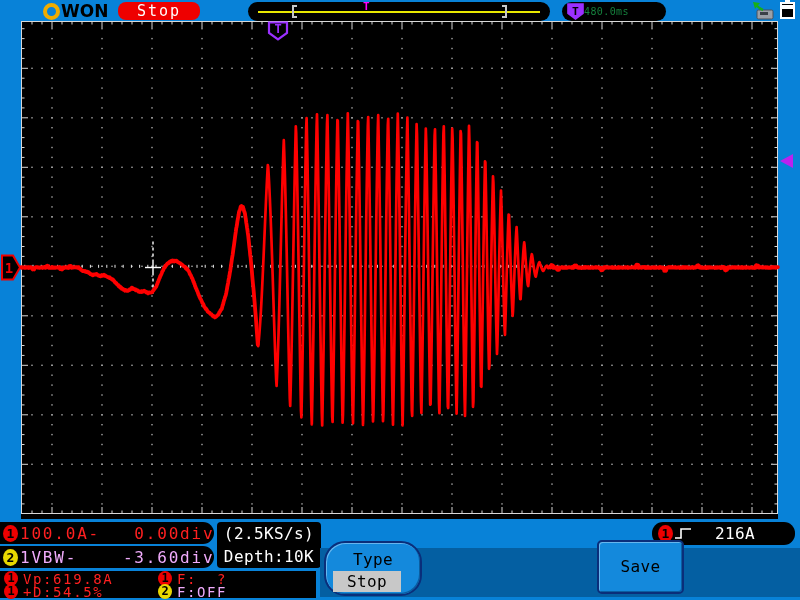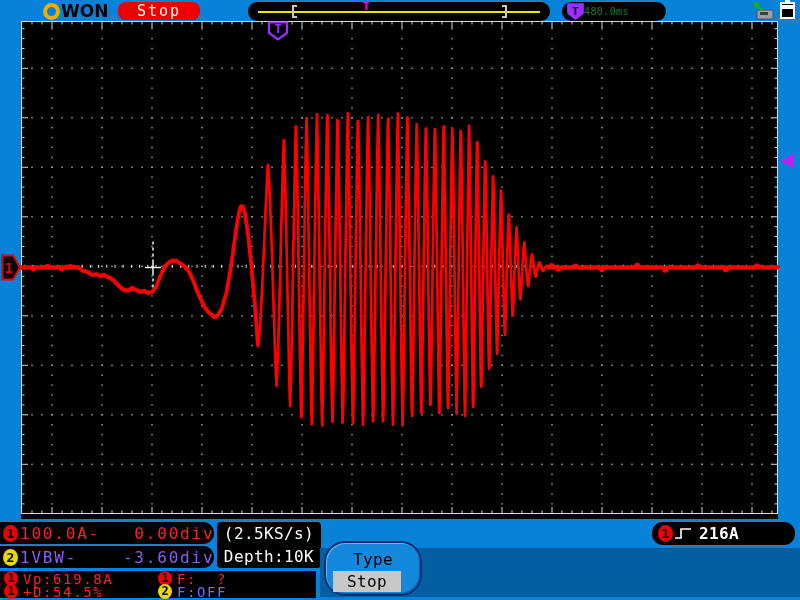--- a/index.html
+++ b/index.html
@@ -37,27 +37,27 @@
   .badge.red { background:#ee0000; }
   .badge.yel { background:#e8d800; }
   .ch-text { font-size:16px; letter-spacing:1.8px; white-space:pre; margin-left:2px; }
   .acq-box { left:217px; top:522px; width:104px; height:46px; color:#fff; font-size:16px; letter-spacing:0.4px;
              text-align:center; border-radius:4px; }
   .acq-box div { height:23px; line-height:23px; white-space:pre; }
   .m-pill { left:322px; top:522px; width:98px; height:23px; border-radius:11px; color:#fff;
             font-size:16px; letter-spacing:0.4px; text-align:center; line-height:23px; }
   .trig-pill { left:652px; top:522px; width:143px; height:23px; border-radius:11px; display:flex; align-items:center; }
   .trig-pill .badge { margin-left:6px; }
-  .trig-val { color:#fff; font-size:16px; letter-spacing:0.4px; margin-left:4px;font-weight:bold; }
+  .trig-val { color:#fff; font-size:16px; letter-spacing:0.4px; margin-left:20px; }
   .meas-box { left:0; top:571px; width:316px; height:27px; }
   .meas-row { position:absolute; height:13px; display:flex; align-items:center; }
   .meas-row .badge { width:14px; height:15px; font-size:12px; line-height:15px; }
   .meas-text { font-size:14px; letter-spacing:1.6px; white-space:pre; margin-left:5px; }
   .red-t { color:#ff2020; }
-  .yel-t { color:#8b5cf6;text-align:right; }
+  .yel-t { color:#f0abfc;text-align:right; }
 
   .panel { position:absolute; left:320px; top:548px; width:480px; height:49px; background:#045fa2; }
   .btn { position:absolute; background:#1489dc; border:2px solid #0a2e7a; border-radius:5px;
          box-shadow: inset 1px 1px 0 #66b6ee, inset -1px -1px 0 #0b5ea0;
          color:#000; font-size:16px; letter-spacing:0.4px; text-align:center;
          font-family:"DejaVu Sans Mono",monospace; }
   #type-btn { left:324px; top:541px; width:98px; height:55px;border-radius:21px; }
   #type-btn .t-label { margin-top:7px; }
   .img-chip { position:absolute; left:7px; top:28px; width:68px; height:21px; background:#c8c8c8; line-height:21px; }
   #save-btn { left:597px; top:540px; width:87px; height:54px; line-height:50px; }
@@ -1907,13 +1907,14 @@
       <span class="badge yel">2</span>
       <span class="meas-text yel-t">F:OFF</span>
     </div>
   </div>
 
   <div class="panel"></div>
   <div class="btn" id="type-btn">
     <div class="t-label">Type</div>
     <div class="img-chip">Stop</div>
   </div>
+  <div class="btn" id="save-btn">Save</div>
 </div>
 
 </body></html>

